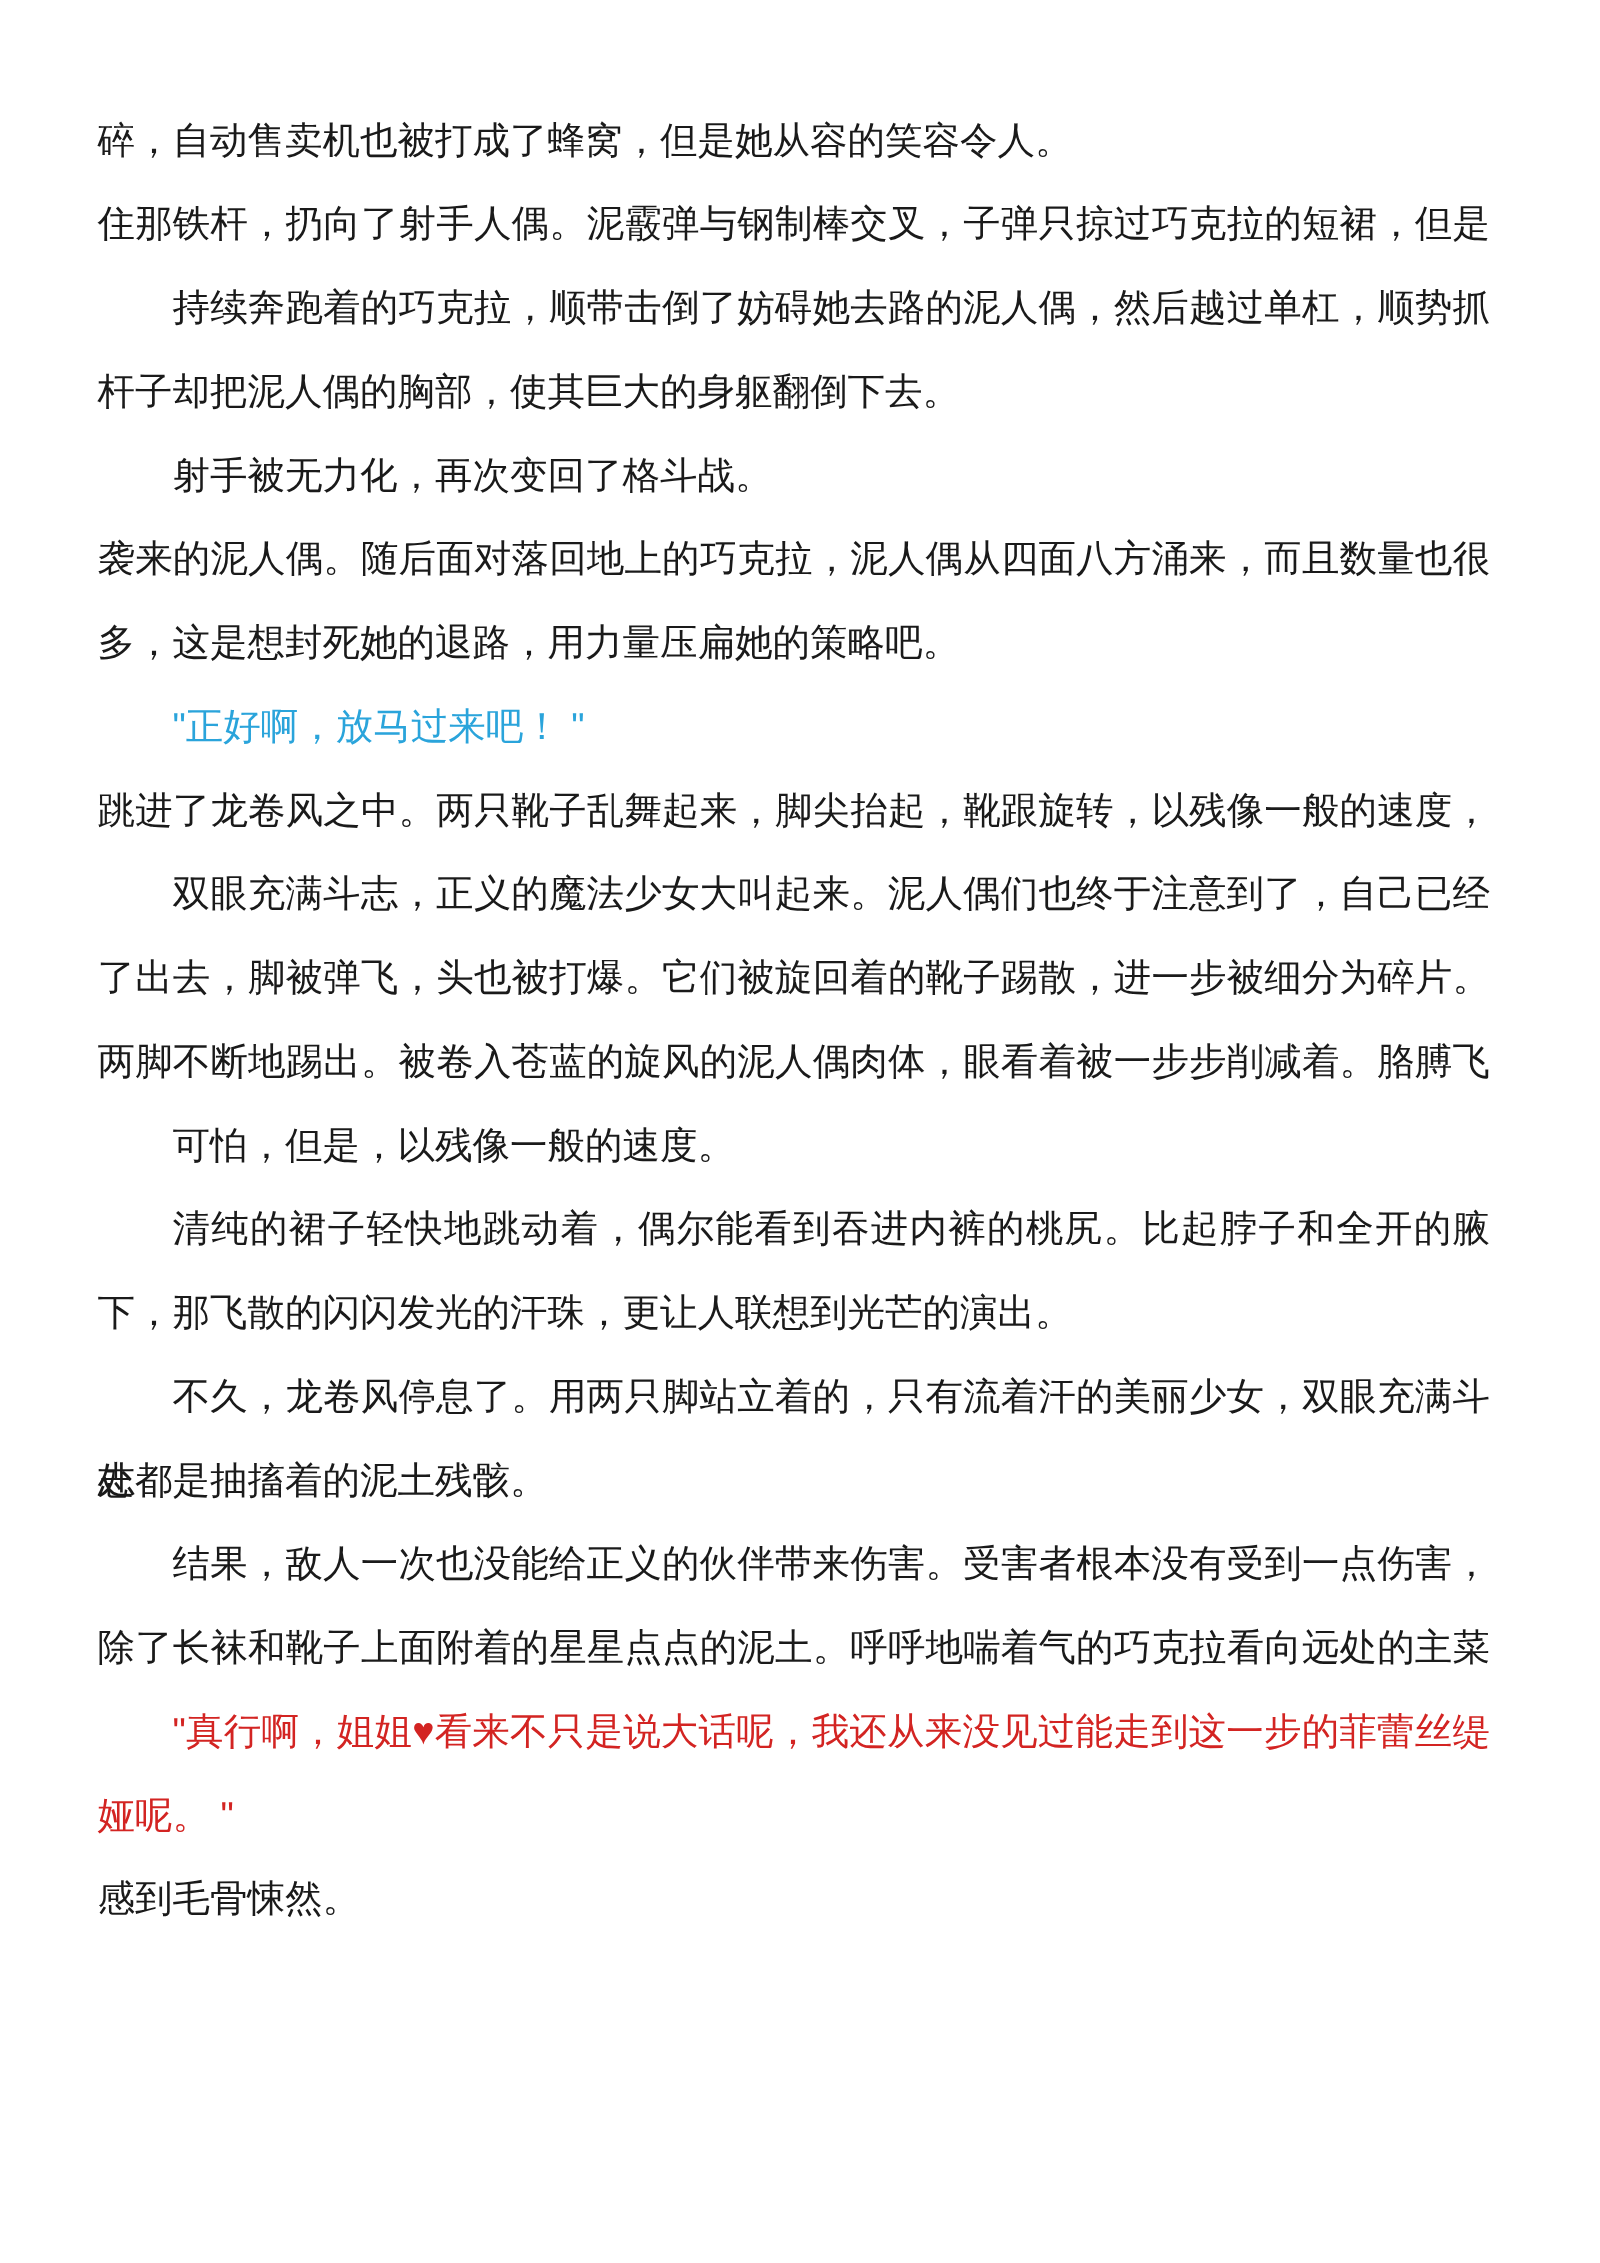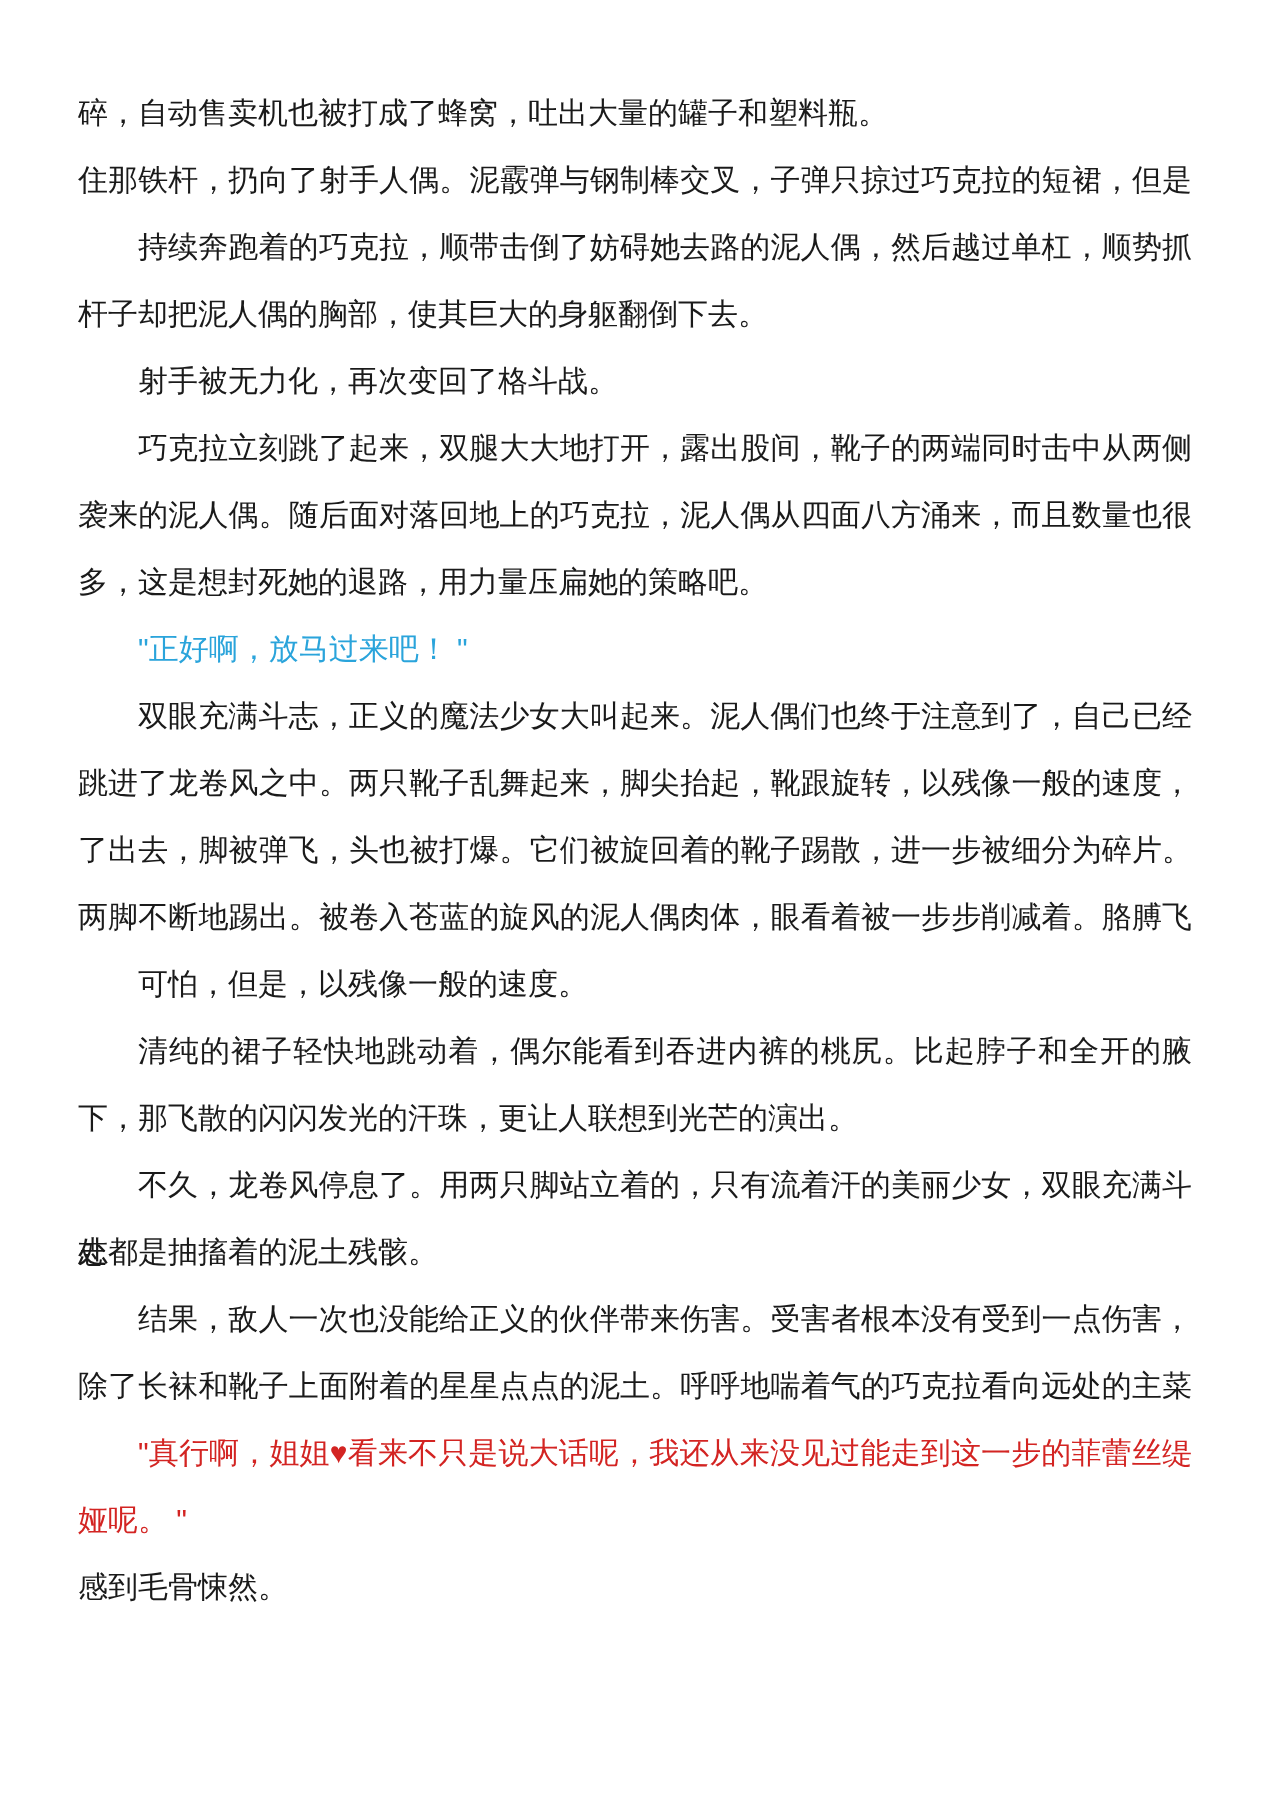--- a/index.html
+++ b/index.html
@@ -39,31 +39,30 @@
     text-align-last: justify;
   }
   .line.blue { color: var(--blue, #2aa4db); }
   .line.red  { color: var(--red, #d32422); }
 </style>
 </head>
 <body>
 
 <div class="page">
   <div class="page-text">
-      <div class="line">碎，自动售卖机也被打成了蜂窝，吐出大量的罐子和塑料瓶。</div>
+      <div class="line">碎，自动售卖机也被打成了蜂窝，但是她从容的笑容令人。</div>
       <div class="line fill">住那铁杆，扔向了射手人偶。泥霰弹与钢制棒交叉，子弹只掠过巧克拉的短裙，但是</div>
       <div class="line indent fill">持续奔跑着的巧克拉，顺带击倒了妨碍她去路的泥人偶，然后越过单杠，顺势抓</div>
       <div class="line">杆子却把泥人偶的胸部，使其巨大的身躯翻倒下去。</div>
       <div class="line indent">射手被无力化，再次变回了格斗战。</div>
-      <div class="line indent fill">巧克拉立刻跳了起来，双腿大大地打开，露出股间，靴子的两端同时击中从两侧</div>
       <div class="line fill">袭来的泥人偶。随后面对落回地上的巧克拉，泥人偶从四面八方涌来，而且数量也很</div>
       <div class="line">多，这是想封死她的退路，用力量压扁她的策略吧。</div>
       <div class="line indent blue">"正好啊，放马过来吧！ "</div>
+      <div class="line fill">跳进了龙卷风之中。两只靴子乱舞起来，脚尖抬起，靴跟旋转，以残像一般的速度，</div>
       <div class="line indent fill">双眼充满斗志，正义的魔法少女大叫起来。泥人偶们也终于注意到了，自己已经</div>
-      <div class="line fill">跳进了龙卷风之中。两只靴子乱舞起来，脚尖抬起，靴跟旋转，以残像一般的速度，</div>
       <div class="line fill">了出去，脚被弹飞，头也被打爆。它们被旋回着的靴子踢散，进一步被细分为碎片。</div>
       <div class="line fill">两脚不断地踢出。被卷入苍蓝的旋风的泥人偶肉体，眼看着被一步步削减着。胳膊飞</div>
       <div class="line indent">可怕，但是，以残像一般的速度。</div>
       <div class="line indent fill">清纯的裙子轻快地跳动着，偶尔能看到吞进内裤的桃尻。比起脖子和全开的腋</div>
       <div class="line">下，那飞散的闪闪发光的汗珠，更让人联想到光芒的演出。</div>
       <div class="line indent fill">不久，龙卷风停息了。用两只脚站立着的，只有流着汗的美丽少女，双眼充满斗志</div>
       <div class="line">处都是抽搐着的泥土残骸。</div>
       <div class="line indent fill">结果，敌人一次也没能给正义的伙伴带来伤害。受害者根本没有受到一点伤害，</div>
       <div class="line fill">除了长袜和靴子上面附着的星星点点的泥土。呼呼地喘着气的巧克拉看向远处的主菜</div>
       <div class="line indent fill red">"真行啊，姐姐♥看来不只是说大话呢，我还从来没见过能走到这一步的菲蕾丝缇</div>

